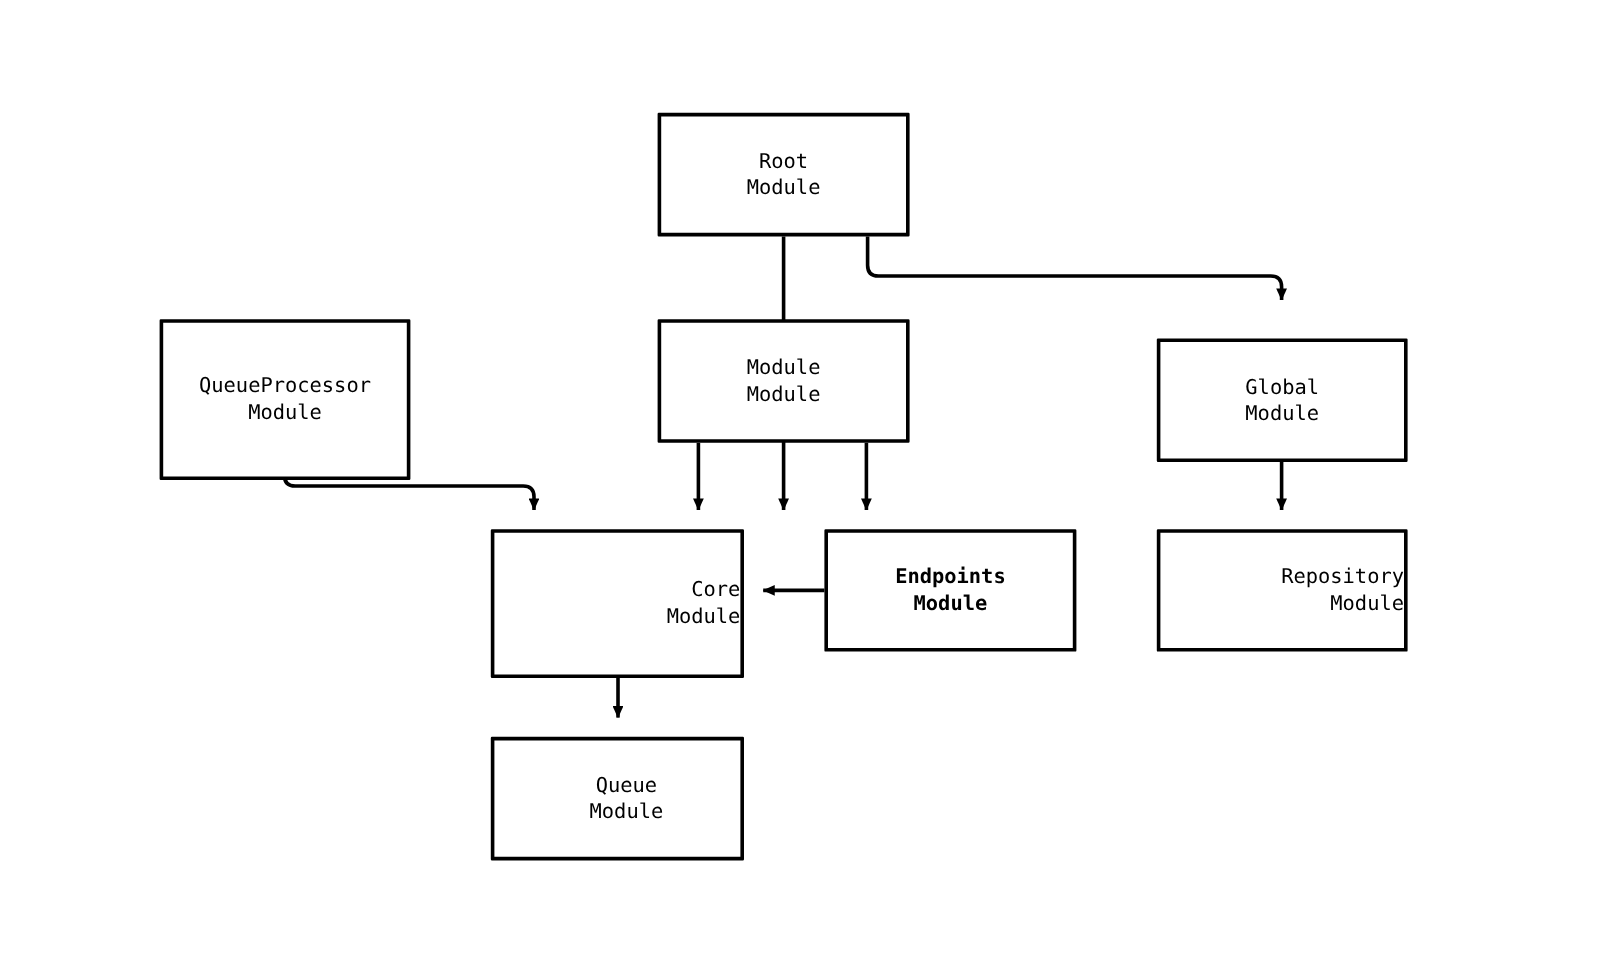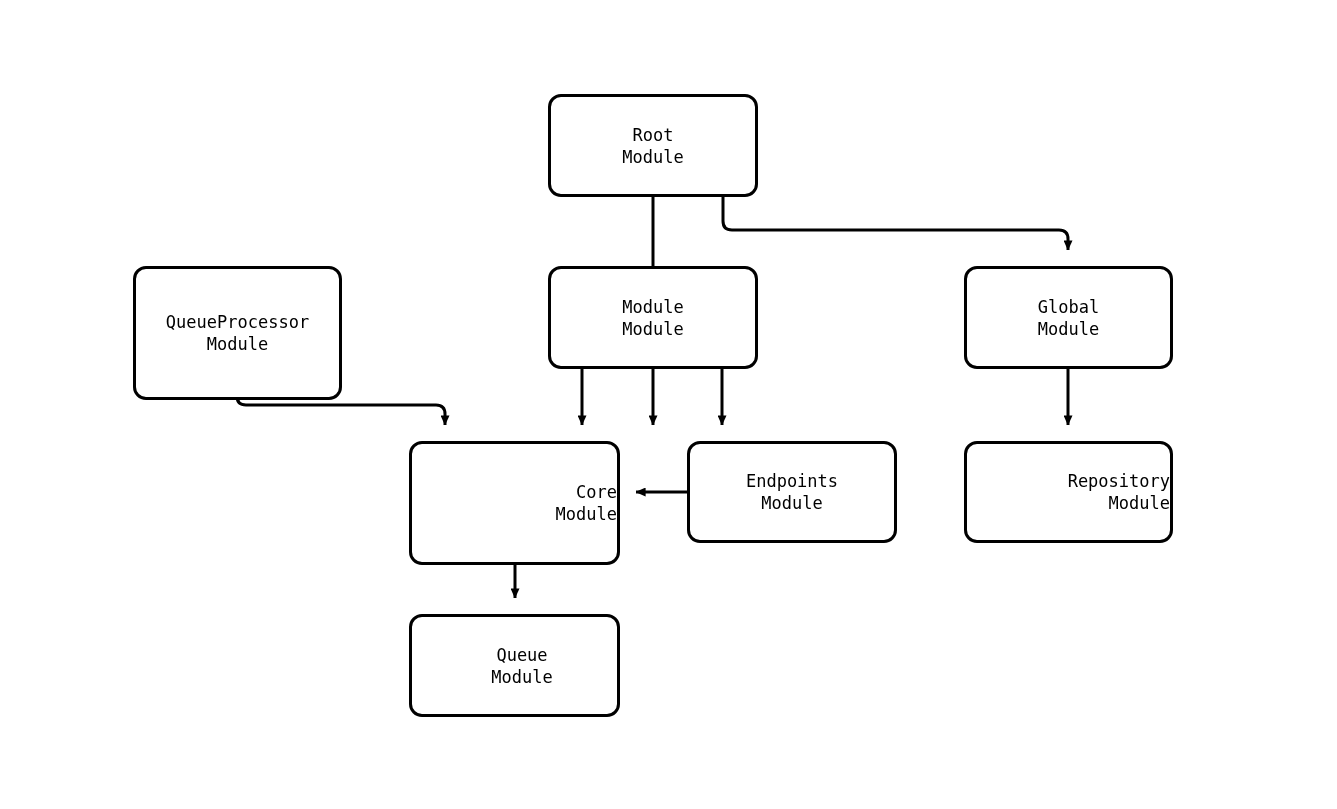--- a/index.html
+++ b/index.html
@@ -26,21 +26,21 @@
     top: 0;
     width: 1337px;
     height: 809px;
     pointer-events: none;
   }
   .node {
     position: absolute;
     box-sizing: border-box;
     background: #ffffff;
     border: 3px solid #000000;
-    border-radius: 13px;
+    border-radius: 1px;
     display: flex;
     flex-direction: column;
     align-items: center;
     justify-content: center;
     z-index: 2;
   }
   .node-label {
     font-family: "DejaVu Sans Mono", "Liberation Mono", monospace;
     font-size: 17px;
     line-height: 22px;
@@ -103,31 +103,31 @@
   <div class="node" style="left:133px; top:266px; width:209px; height:134px;">
     <div class="node-label">QueueProcessor</div>
     <div class="node-label">Module</div>
   </div>
 
   <div class="node" style="left:548px; top:266px; width:210px; height:103px;">
     <div class="node-label">Module</div>
     <div class="node-label">Module</div>
   </div>
 
-  <div class="node" style="left:964px; top:266px; width:209px; height:103px;">
+  <div class="node" style="left:964px; top:282px; width:209px; height:103px;">
     <div class="node-label">Global</div>
     <div class="node-label">Module</div>
   </div>
 
   <div class="node" style="left:409px; top:441px; width:211px; height:124px;align-items:flex-end;">
     <div class="node-label">Core</div>
     <div class="node-label">Module</div>
   </div>
 
-  <div class="node" style="left:687px; top:441px; width:210px; height:102px;">
+  <div class="node" style="left:687px; top:441px; width:210px; height:102px;font-weight:bold;">
     <div class="node-label">Endpoints</div>
     <div class="node-label">Module</div>
   </div>
 
   <div class="node" style="left:964px; top:441px; width:209px; height:102px;align-items:flex-end;">
     <div class="node-label">Repository</div>
     <div class="node-label">Module</div>
   </div>
 
   <div class="node" style="left:409px; top:614px; width:211px; height:103px;padding-left:15px;">

